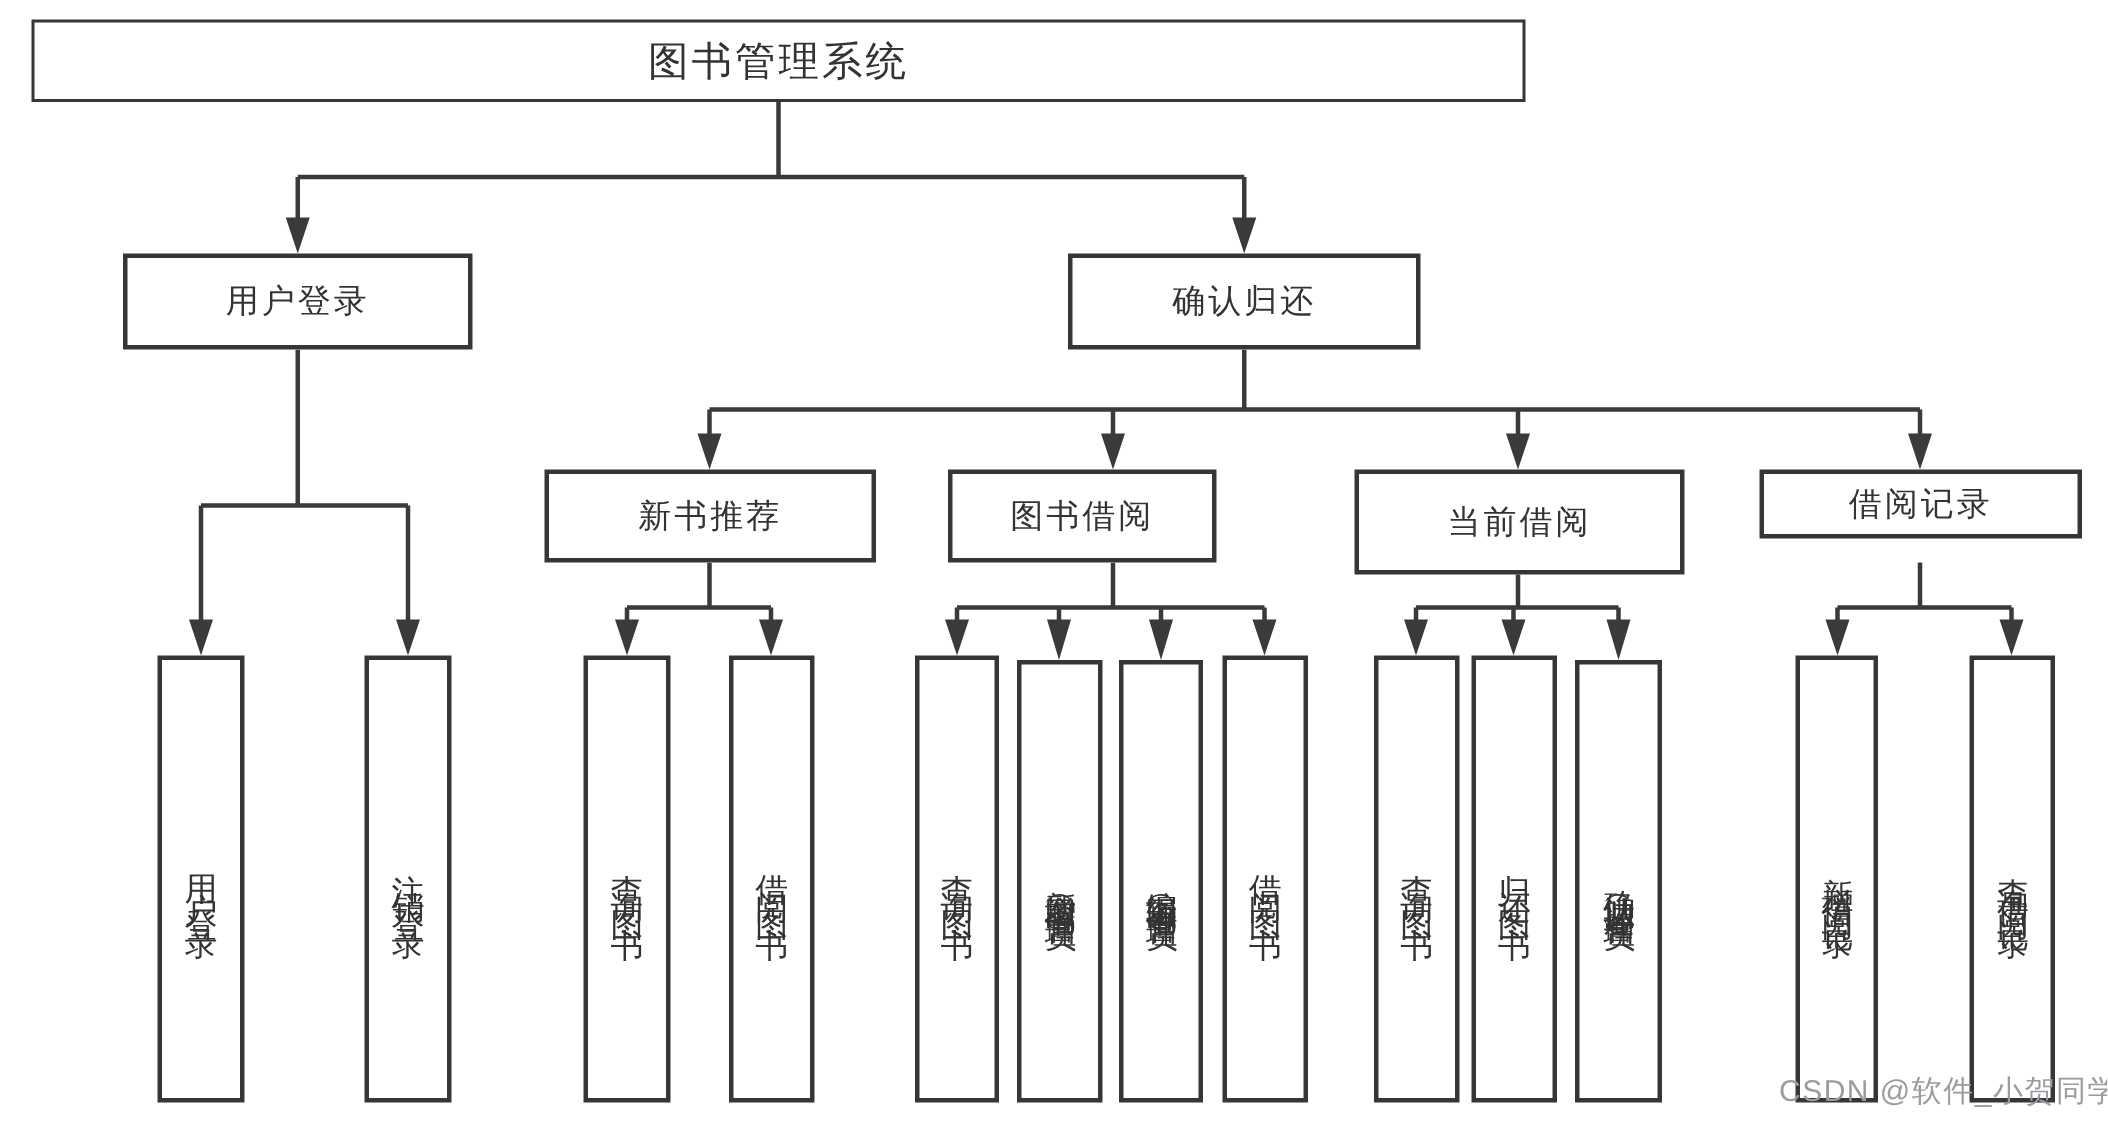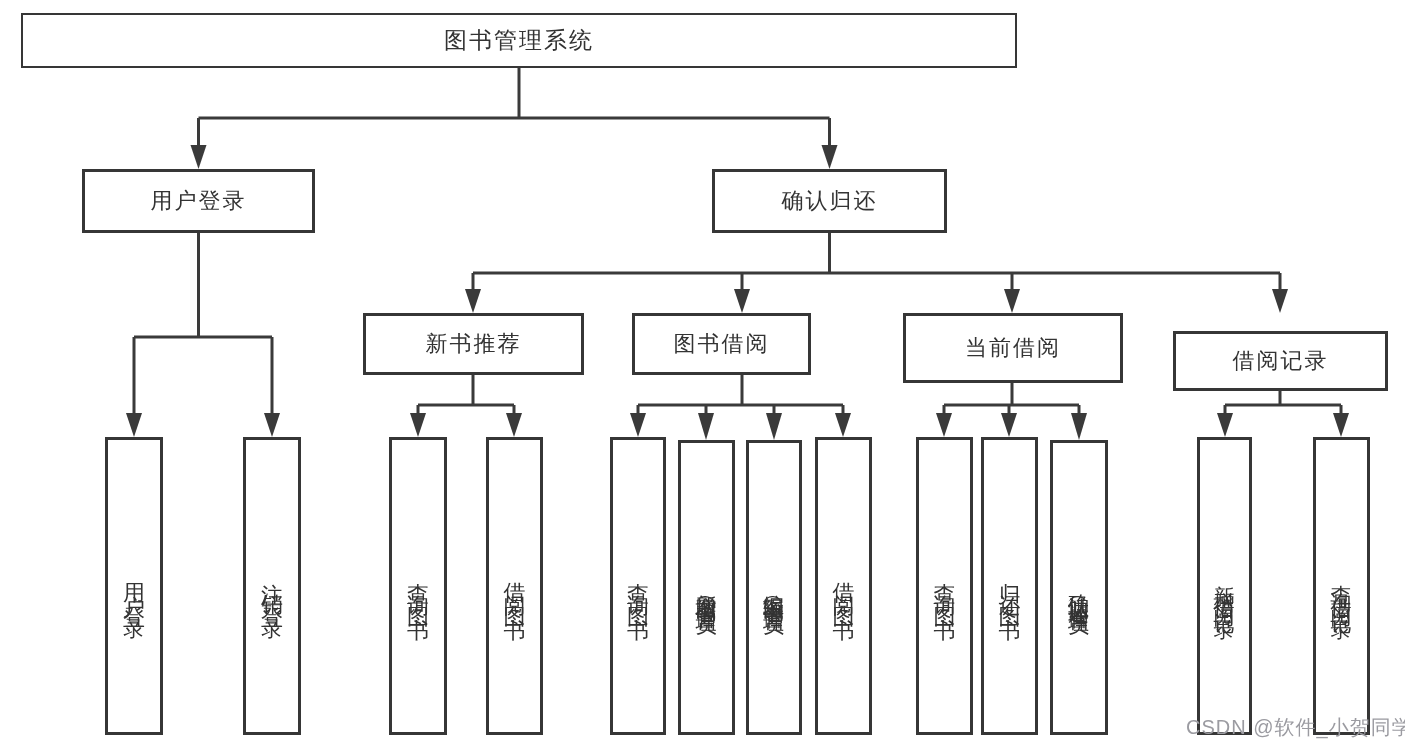--- a/index.html
+++ b/index.html
@@ -12,21 +12,21 @@
   }
   .wires { position:absolute; left:0; top:0; z-index:1; }
   .wires path { stroke:#3a3a3a; stroke-width:3; fill:none; }
   .wires polygon { fill:#3a3a3a; stroke:none; }
   .box {
     position:absolute; box-sizing:border-box; z-index:2;
     border:3px solid #363636; background:#ffffff;
     display:flex; align-items:center; justify-content:center;
     color:#333333; text-align:center;
   }
-  .box.root { border-width:2px; font-size:23px; letter-spacing:2px; }
+  .box.root { border-width:2px; font-size:27px; letter-spacing:2px; }
   .box.h  { font-size:22px; letter-spacing:2px; }
   .box.v  {
     writing-mode: vertical-rl; text-orientation: mixed;
     font-size:22px; letter-spacing:12px; line-height:1;
     padding-top:6px;
   }
   .box.v.med  { font-size:21px; letter-spacing:7px; }
   .box.v.long { font-size:21px; letter-spacing:3px; }
   .watermark {
     position:absolute; left:1186px; top:714px; z-index:5;
@@ -82,21 +82,21 @@
   </svg>
 
   <div class="box root" style="left:21px; top:13px; width:996px; height:55px;">图书管理系统</div>
 
   <div class="box h" style="left:82px; top:169px; width:233px; height:64px;">用户登录</div>
   <div class="box h" style="left:712px; top:169px; width:235px; height:64px;">确认归还</div>
 
   <div class="box h" style="left:363px; top:313px; width:221px; height:62px;">新书推荐</div>
   <div class="box h" style="left:632px; top:313px; width:179px; height:62px;">图书借阅</div>
   <div class="box h" style="left:903px; top:313px; width:220px; height:70px;">当前借阅</div>
-  <div class="box h" style="left:1173px; top:331px; width:215px; height:60px;">借阅记录</div>
+  <div class="box h" style="left:1173px; top:313px; width:215px; height:46px;">借阅记录</div>
 
   <div class="box v" style="left:105px; top:437px; width:58px; height:298px;">用户登录</div>
   <div class="box v" style="left:243px; top:437px; width:58px; height:298px;">注销登录</div>
 
   <div class="box v" style="left:389px; top:437px; width:58px; height:298px;">查询图书</div>
   <div class="box v" style="left:486px; top:437px; width:57px; height:298px;">借阅图书</div>
 
   <div class="box v" style="left:610px; top:437px; width:56px; height:298px;">查询图书</div>
   <div class="box v long" style="left:678px; top:440px; width:57px; height:295px;">新增图书（管理员）</div>
   <div class="box v long" style="left:746px; top:440px; width:56px; height:295px;">编辑图书（管理员）</div>

